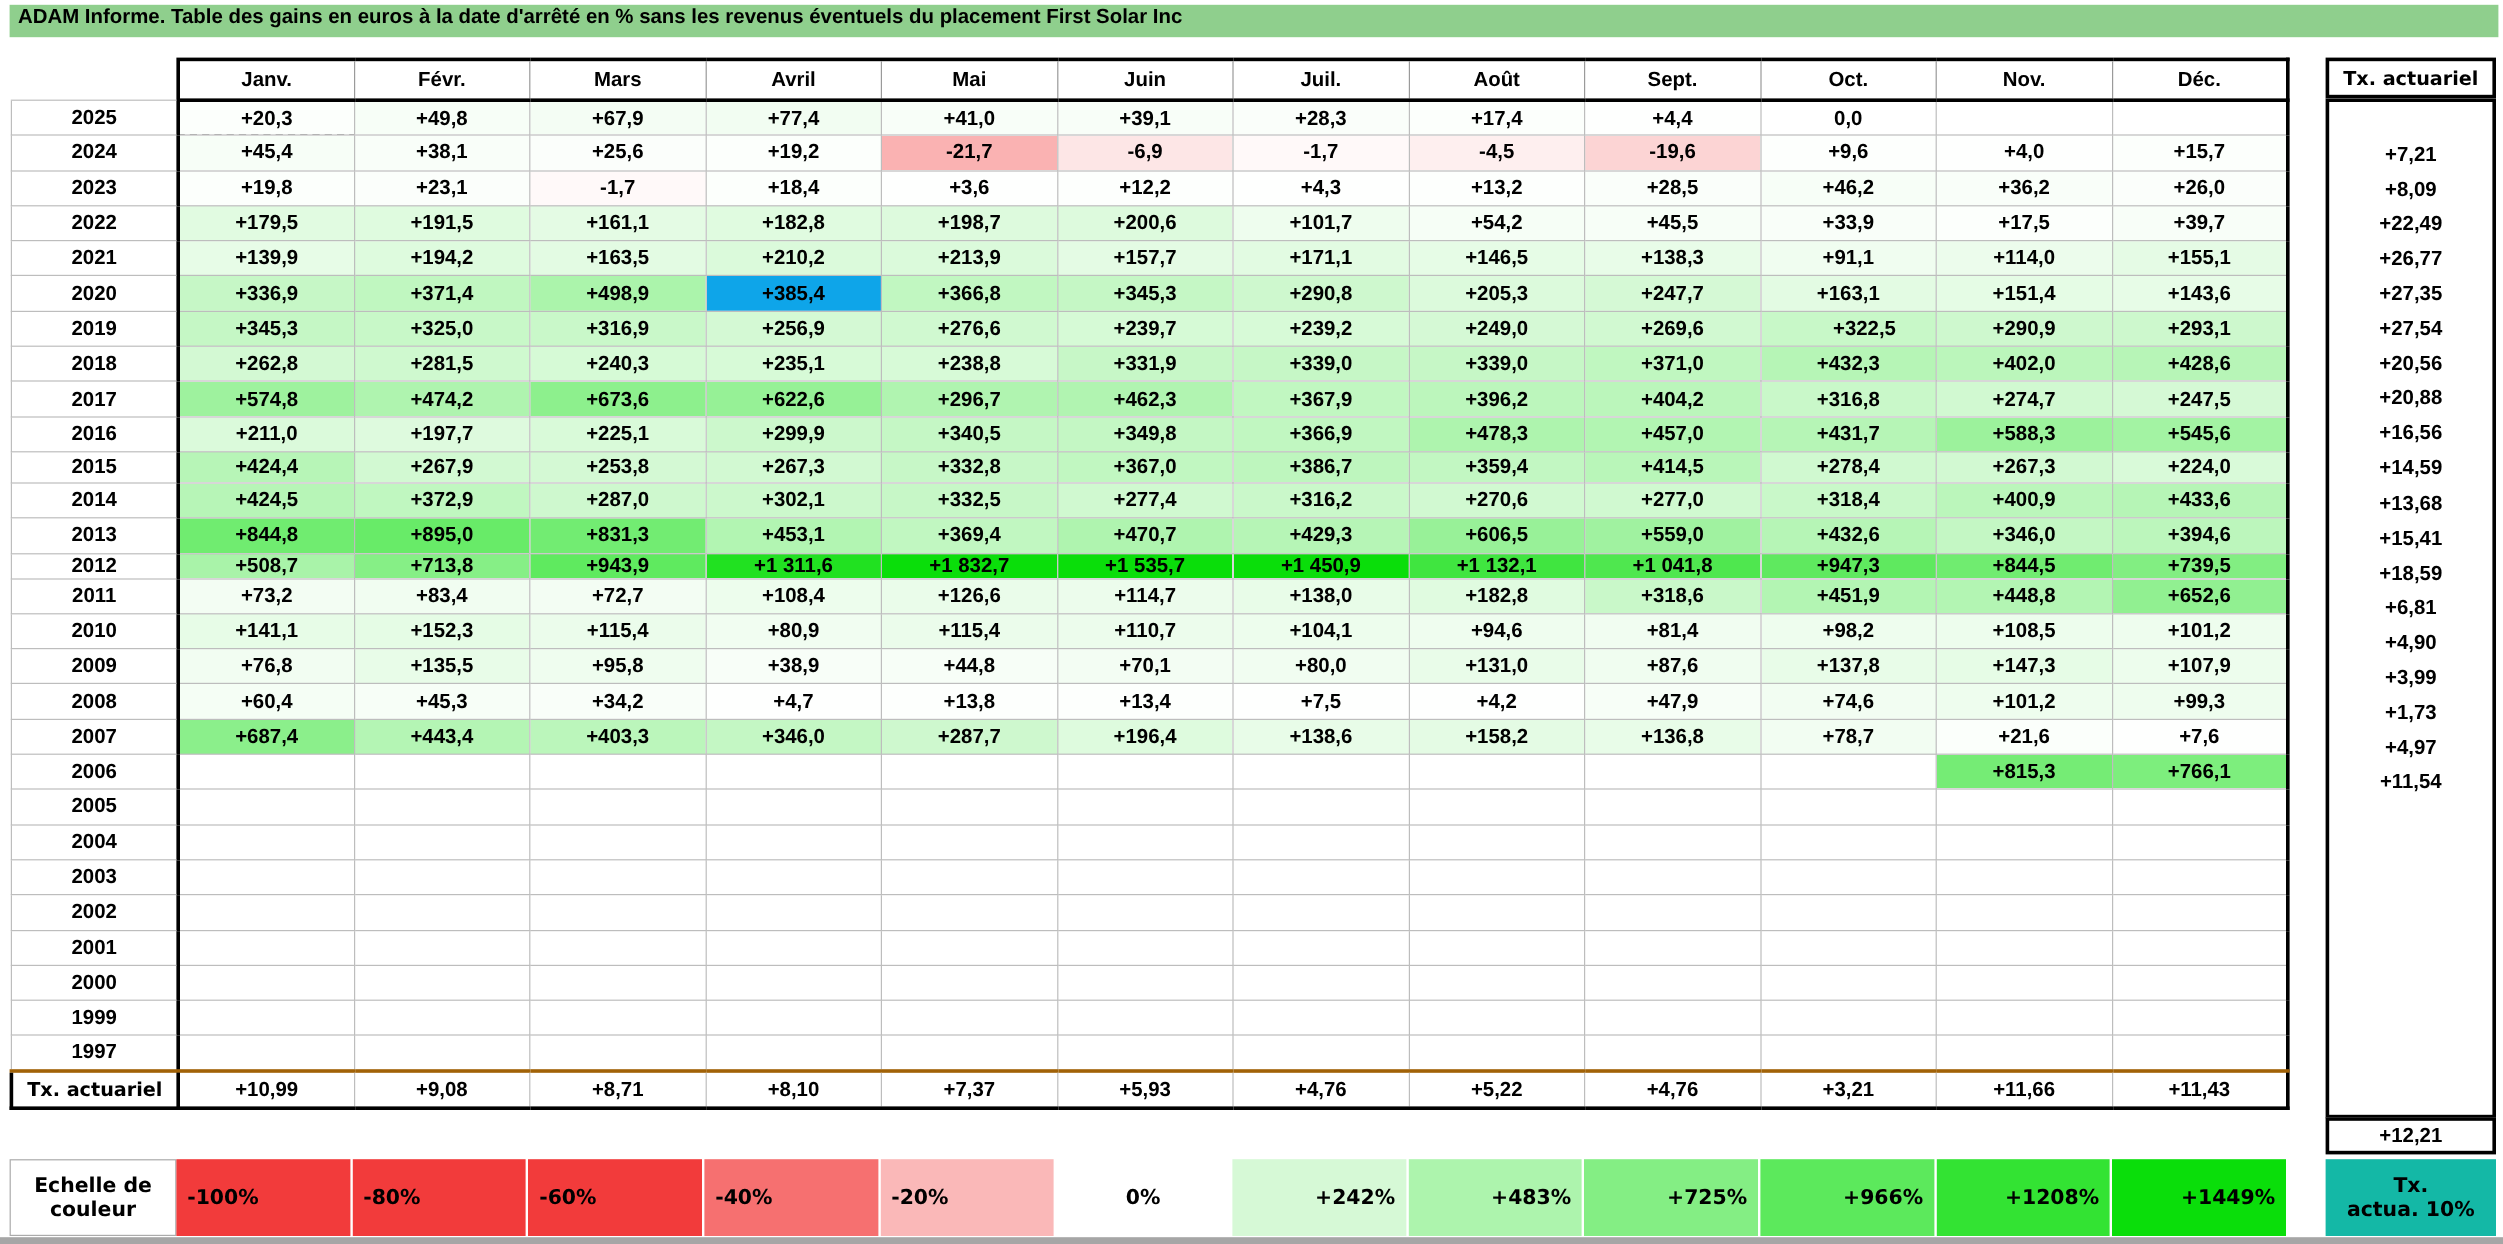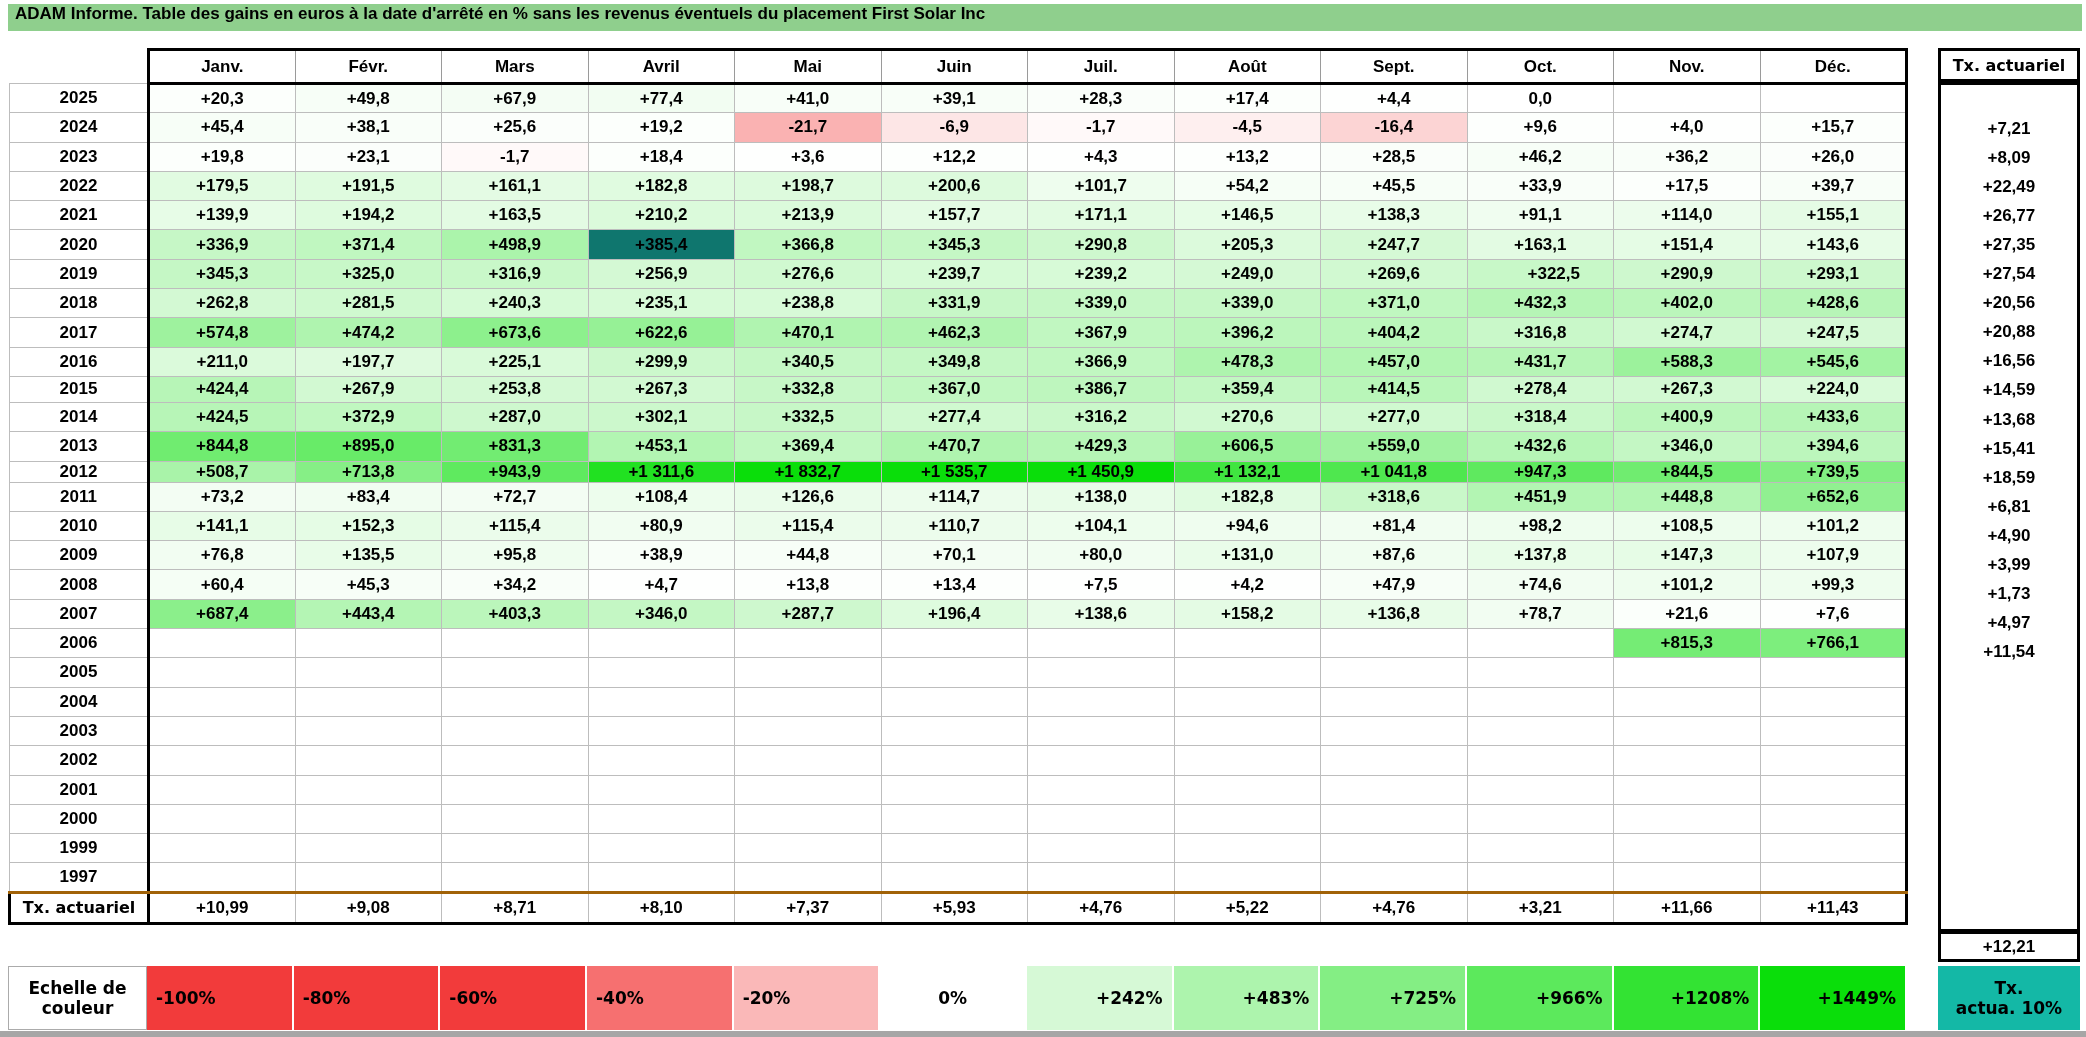--- a/index.html
+++ b/index.html
@@ -106,21 +106,21 @@
         <tr style="height: 29.3px;">
           <td class="year">2024</td>
           <td class="val" style="background: rgb(247, 254, 247);">+45,4</td>
           <td class="val" style="background: rgb(249, 254, 249);">+38,1</td>
           <td class="val" style="background: rgb(251, 254, 251);">+25,6</td>
           <td class="val" style="background: rgb(252, 255, 252);">+19,2</td>
           <td class="val" style="background: rgb(250, 178, 178);">-21,7</td>
           <td class="val" style="background: rgb(253, 230, 230);">-6,9</td>
           <td class="val" style="background: rgb(255, 249, 249);">-1,7</td>
           <td class="val" style="background: rgb(254, 239, 239);">-4,5</td>
-          <td class="val" style="background: rgb(252, 212, 212);">-16,4</td>
+          <td class="val" style="background: rgb(252, 212, 212);">-19,6</td>
           <td class="val" style="background: rgb(253, 255, 253);">+9,6</td>
           <td class="val" style="background: rgb(254, 255, 254);">+4,0</td>
           <td class="val last" style="background: rgb(252, 255, 252);">+15,7</td>
         </tr>
         <tr style="height: 29.3px;">
           <td class="year">2023</td>
           <td class="val" style="background: rgb(252, 255, 252);">+19,8</td>
           <td class="val" style="background: rgb(251, 254, 251);">+23,1</td>
           <td class="val" style="background: rgb(255, 249, 249);">-1,7</td>
           <td class="val" style="background: rgb(252, 255, 252);">+18,4</td>
@@ -161,21 +161,21 @@
           <td class="val" style="background: rgb(232, 252, 232);">+138,3</td>
           <td class="val" style="background: rgb(240, 253, 240);">+91,1</td>
           <td class="val" style="background: rgb(236, 252, 236);">+114,0</td>
           <td class="val last" style="background: rgb(229, 251, 229);">+155,1</td>
         </tr>
         <tr style="height: 29.3px;">
           <td class="year">2020</td>
           <td class="val" style="background: rgb(198, 247, 198);">+336,9</td>
           <td class="val" style="background: rgb(192, 247, 192);">+371,4</td>
           <td class="val" style="background: rgb(171, 244, 171);">+498,9</td>
-          <td class="val" style="background: #0f766e;">+385,4</td>
+          <td class="val" style="background: #0ea5e9;">+385,4</td>
           <td class="val" style="background: rgb(193, 247, 193);">+366,8</td>
           <td class="val" style="background: rgb(197, 247, 197);">+345,3</td>
           <td class="val" style="background: rgb(206, 248, 206);">+290,8</td>
           <td class="val" style="background: rgb(220, 250, 220);">+205,3</td>
           <td class="val" style="background: rgb(213, 249, 213);">+247,7</td>
           <td class="val" style="background: rgb(227, 251, 227);">+163,1</td>
           <td class="val" style="background: rgb(229, 252, 229);">+151,4</td>
           <td class="val last" style="background: rgb(231, 252, 231);">+143,6</td>
         </tr>
         <tr style="height: 29.3px;">
@@ -207,21 +207,21 @@
           <td class="val" style="background: rgb(182, 245, 182);">+432,3</td>
           <td class="val" style="background: rgb(187, 246, 187);">+402,0</td>
           <td class="val last" style="background: rgb(183, 245, 183);">+428,6</td>
         </tr>
         <tr style="height: 29.3px;">
           <td class="year">2017</td>
           <td class="val" style="background: rgb(158, 242, 158);">+574,8</td>
           <td class="val" style="background: rgb(175, 244, 175);">+474,2</td>
           <td class="val" style="background: rgb(141, 240, 141);">+673,6</td>
           <td class="val" style="background: rgb(150, 241, 150);">+622,6</td>
-          <td class="val" style="background: rgb(176, 244, 176);">+470,1</td>
+          <td class="val" style="background: rgb(176, 244, 176);">+296,7</td>
           <td class="val" style="background: rgb(177, 244, 177);">+462,3</td>
           <td class="val" style="background: rgb(193, 247, 193);">+367,9</td>
           <td class="val" style="background: rgb(188, 246, 188);">+396,2</td>
           <td class="val" style="background: rgb(187, 246, 187);">+404,2</td>
           <td class="val" style="background: rgb(201, 248, 201);">+316,8</td>
           <td class="val" style="background: rgb(209, 249, 209);">+274,7</td>
           <td class="val last" style="background: rgb(213, 249, 213);">+247,5</td>
         </tr>
         <tr style="height: 29.3px;">
           <td class="year">2016</td>

